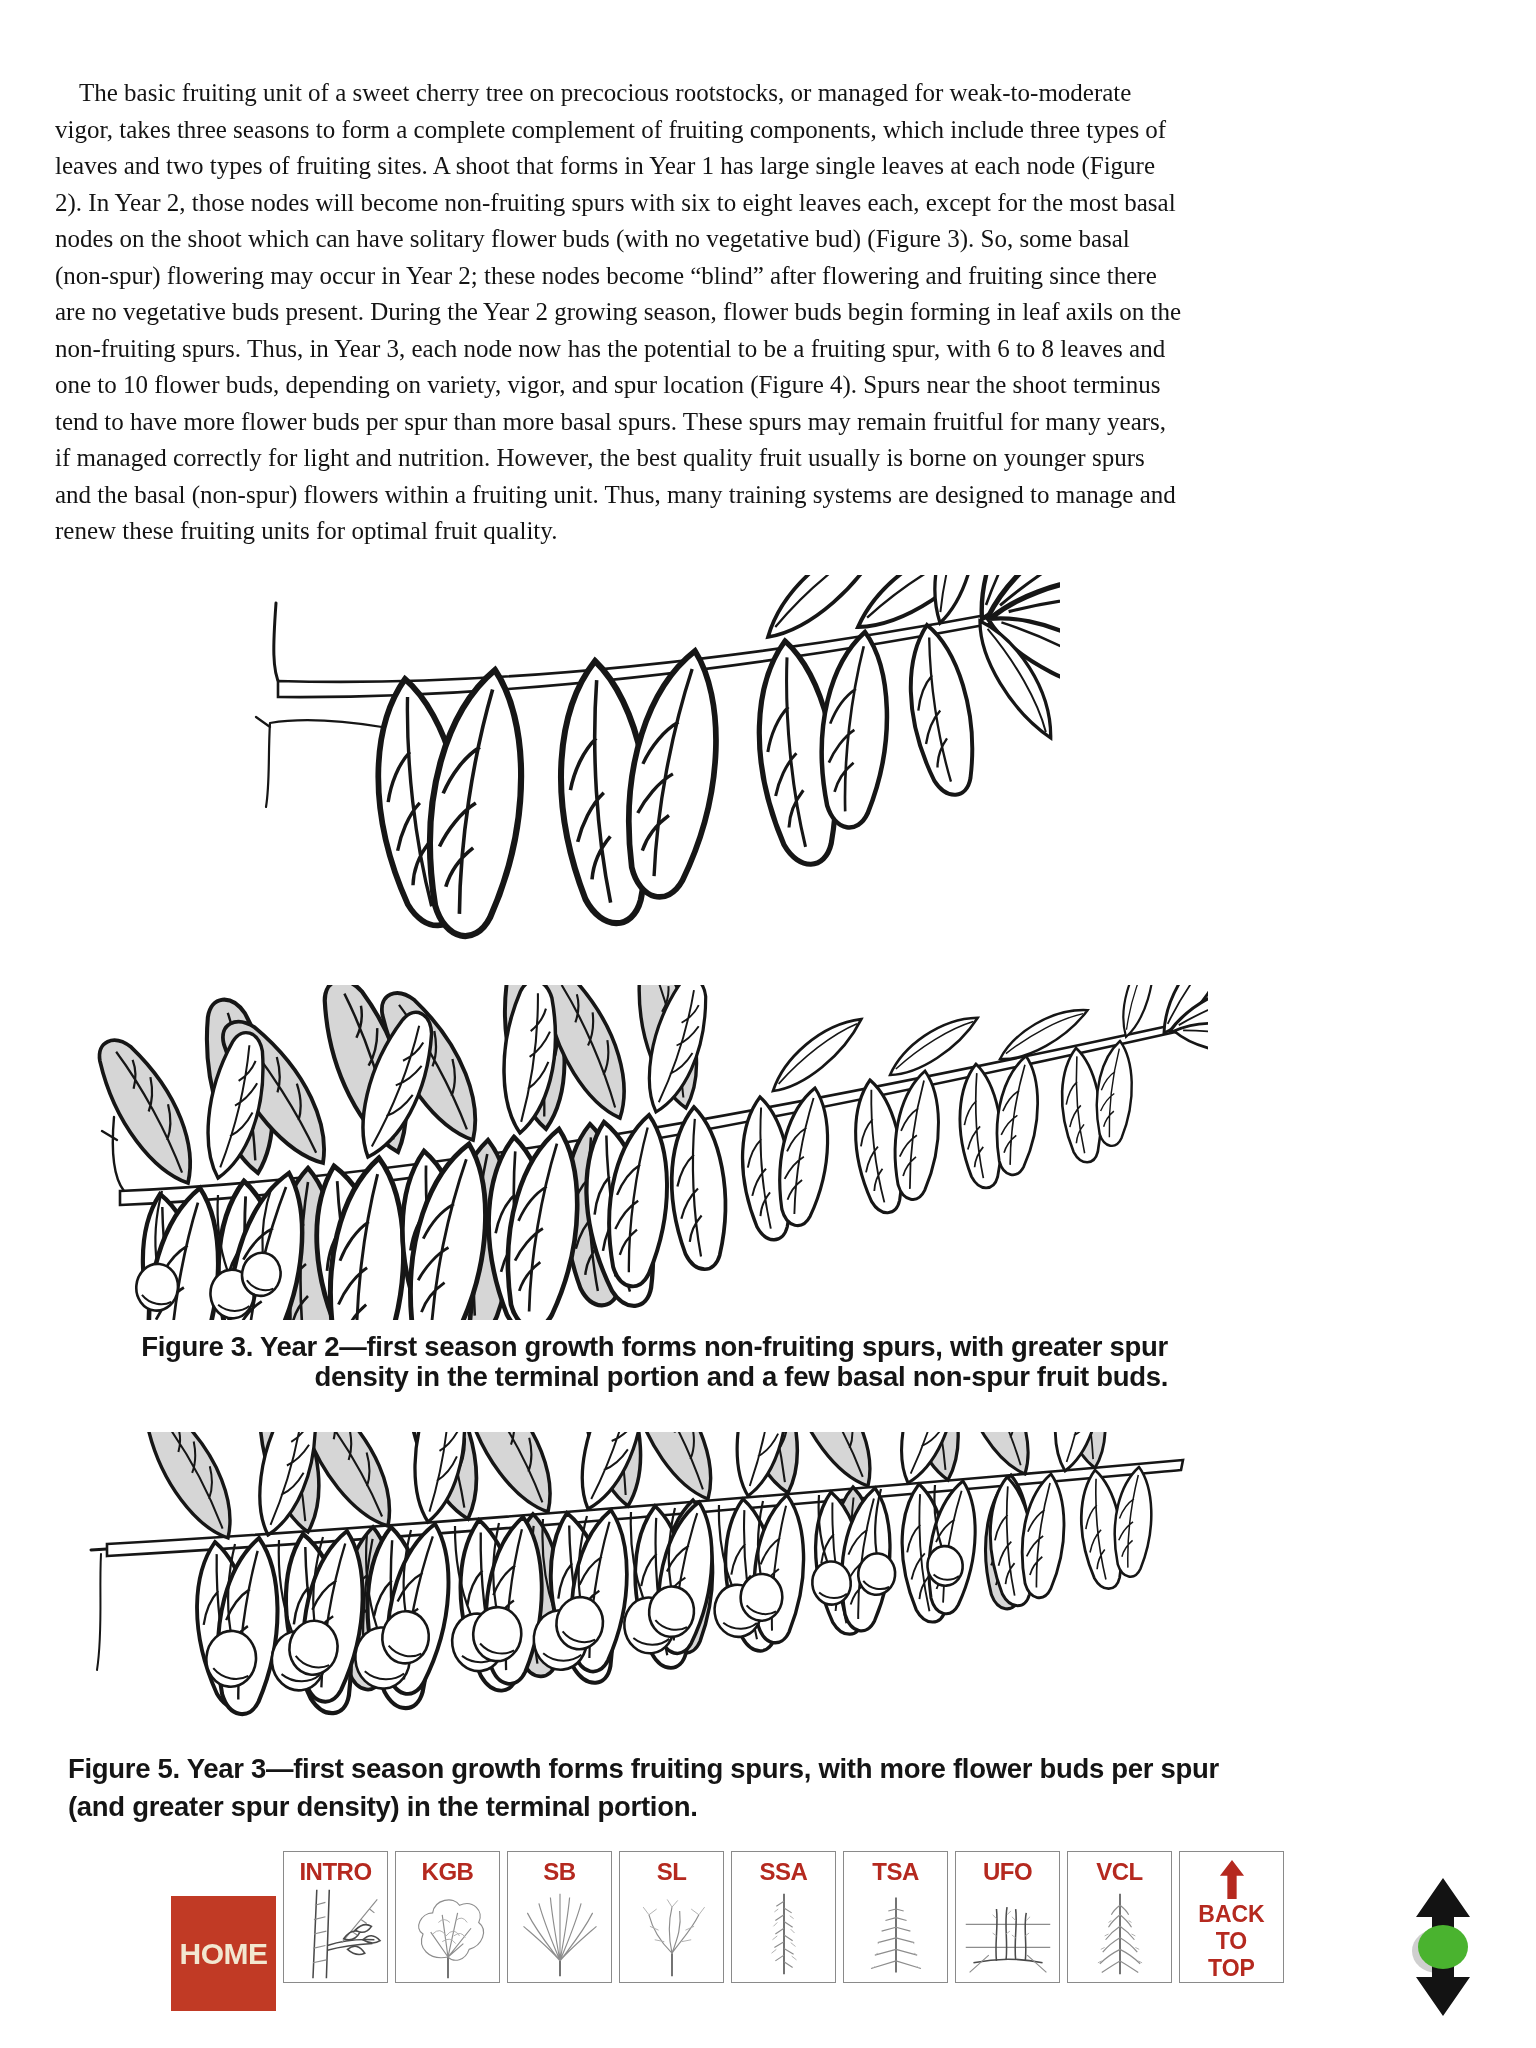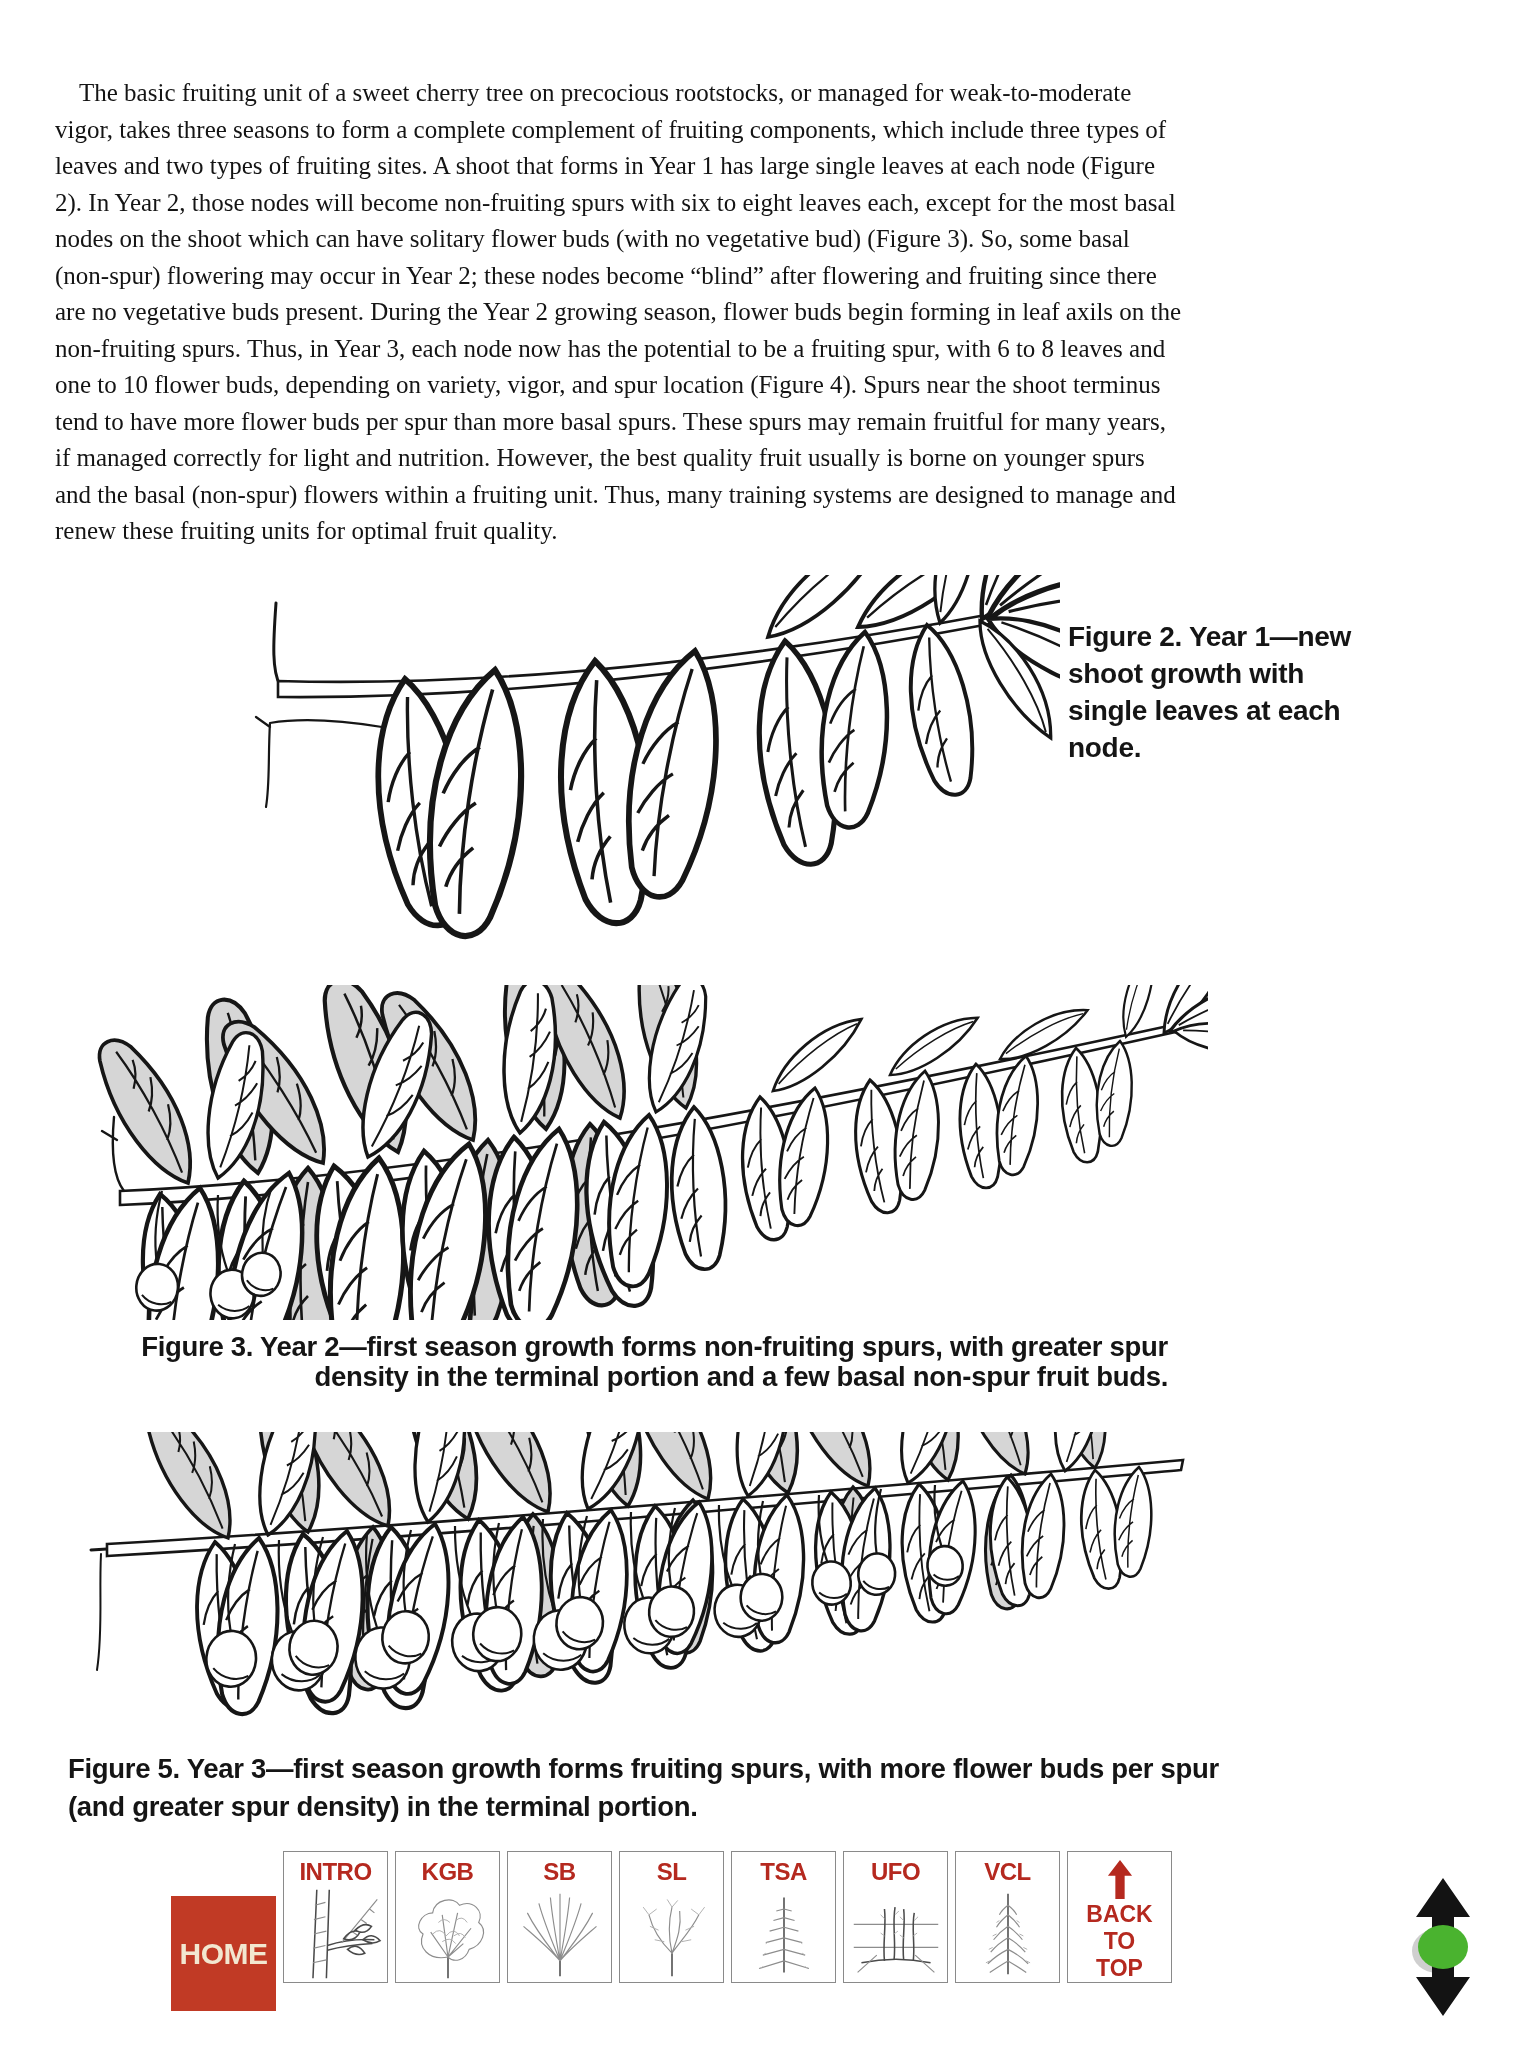--- a/index.html
+++ b/index.html
@@ -94,21 +94,20 @@
     <use href="#nl" transform="translate(598,62) rotate(-38) scale(1.7)"></use>
     <use href="#nl" transform="translate(688,52) rotate(-30) scale(1.8)"></use>
     <use href="#nl" transform="translate(770,48) rotate(-72) scale(1.5)"></use>
     <use href="#nl" transform="translate(812,44) rotate(-58) scale(2.0)"></use>
     <use href="#nl" transform="translate(818,42) rotate(-28) scale(2.3)"></use>
     <use href="#nl" transform="translate(822,42) rotate(-2) scale(2.4)"></use>
     <use href="#nl" transform="translate(818,44) rotate(30) scale(1.9)"></use>
     <use href="#nl" transform="translate(810,46) rotate(62) scale(1.5)"></use>
   </svg>
 
-  <div id="cap2" class="cap">Figure 2. Year 1—new shoot growth with single leaves at each node.</div>
 
   <svg class="fig-svg" style="left:68px;top:985px" width="1140" height="335" viewBox="0 0 1140 335">
     <path class="tw" style="stroke-width:2.4" d="M46,132 C43,166 45,192 56,206 M34,146 l15,9"></path>
     <path class="br" d="M52,206 C340,194 700,128 1114,38 L1112,46 C700,138 340,208 52,220 Z"></path>
     <use href="#lfg" transform="translate(120,198) rotate(150) scale(1.7)"></use>
     <use href="#lfg" transform="translate(190,188) rotate(168) scale(1.85)"></use>
     <use href="#lfg" transform="translate(255,178) rotate(146) scale(1.75)"></use>
     <use href="#lfg" transform="translate(330,167) rotate(160) scale(1.9)"></use>
     <use href="#lfg" transform="translate(405,155) rotate(150) scale(1.75)"></use>
     <use href="#lfg" transform="translate(478,144) rotate(172) scale(1.8)"></use>
@@ -262,20 +261,28 @@
 
     <div class="navbox">
       <span class="navlabel">SL</span>
       <svg class="thumb" viewBox="0 0 100 100">
         <path class="skd" d="M50,94 L50,70"></path>
         <path class="sk" d="M50,70 C38,58 30,46 26,30 M50,70 C60,56 70,46 78,30 M50,70 C46,52 46,38 50,22 M50,70 C56,54 60,42 58,26"></path>
         <path class="skl" d="M26,30 l-6,-8 M26,30 l8,-6 M78,30 l6,-8 M78,30 l-8,-6 M50,22 l-5,-8 M50,22 l6,-7 M36,46 l-9,-4 M64,46 l9,-4 M42,58 l-10,-2 M60,58 l10,-2"></path>
       </svg>
     </div>
 
+    <div class="navbox">
+      <span class="navlabel">SSA</span>
+      <svg class="thumb" viewBox="0 0 100 100">
+        <path class="skd" d="M50,92 L50,8"></path>
+        <path class="sk" d="M50,16 l-8,5 M50,23 l8,5 M50,30 l-9,6 M50,37 l9,6 M50,44 l-9,6 M50,51 l9,6 M50,58 l-10,6 M50,65 l10,6 M50,72 l-9,6 M50,79 l9,6"></path>
+        <path class="skl" d="M44,24 l-4,3 M56,31 l4,3 M43,38 l-4,4 M57,45 l4,4 M43,52 l-5,4 M57,59 l5,4 M42,66 l-5,4 M58,73 l5,4"></path>
+      </svg>
+    </div>
 
     <div class="navbox">
       <span class="navlabel">TSA</span>
       <svg class="thumb" viewBox="0 0 100 100">
         <path class="skd" d="M50,90 L50,12"></path>
         <path class="sk" d="M50,78 l-26,8 M50,78 l26,8 M50,66 l-22,6 M50,66 l22,6 M50,54 l-19,5 M50,54 l19,5 M50,43 l-15,4 M50,43 l15,4 M50,33 l-11,3 M50,33 l11,3 M50,24 l-8,2 M50,24 l8,2"></path>
         <path class="skl" d="M28,84 l-3,2 M72,84 l3,2 M31,70 l-3,2 M69,70 l3,2 M34,58 l-3,2 M66,58 l3,2"></path>
       </svg>
     </div>
 

